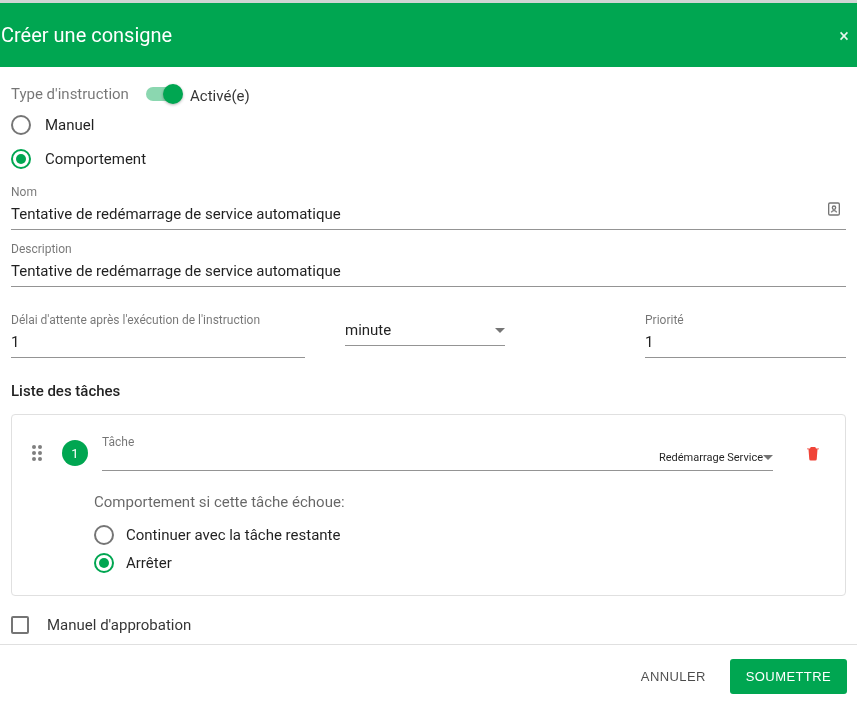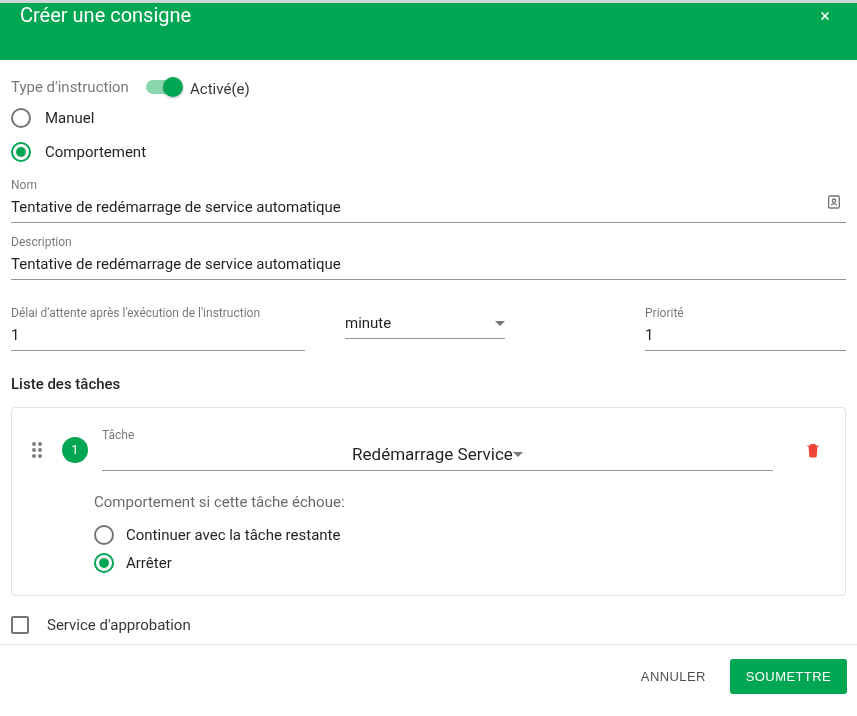--- a/index.html
+++ b/index.html
@@ -11,24 +11,24 @@
     color: rgba(0,0,0,0.87);
     font-size: 14px;
   }
   .topband {
     height: 3px;
     background: #cfd6d4;
   }
   .dialog-header {
     background: #00a651;
     color: #fff;
-    height: 57px;
+    height: 64px;
     display: flex;
-    align-items: flex-start;
-    padding: 0 20px;
+    align-items: center;
+    padding: 0 1px;
     justify-content: space-between;
   }
   .dialog-header h1 {
     font-size: 20px;
     font-weight: 400;
   }
   .close-btn {
     width: 24px; height: 24px;
     display: flex; align-items: center; justify-content: center;
     color: #fff;
@@ -134,23 +134,23 @@
   }
   .drag-handle span { width: 4px; height: 4px; background: rgba(0,0,0,0.5); border-radius: 50%; }
   .task-num {
     width: 26px; height: 26px; border-radius: 50%; background: #00a651;
     color: #fff; display: flex; align-items: center; justify-content: center;
     font-size: 13px; flex-shrink: 0;
   }
   .task-select-wrap { flex: 1; }
   .task-select-wrap .field-label { margin-bottom: 0; }
   .task-select {
-    display: flex; justify-content: center; align-items: center;
+    display: flex; justify-content: flex-end; align-items: center;
     border-bottom: 1px solid rgba(0,0,0,0.42);
-    padding: 2px 0 6px 0; font-size: 17px; cursor: pointer;
+    padding: 2px 0 6px 0; font-size: 11px; cursor: pointer;
   }
   .delete-btn {
     width: 24px; height: 24px; color: #f04438; cursor: pointer;
     display: flex; align-items: center; justify-content: center;
     margin-left: 14px;
   }
   .behavior {
     margin-left: 62px; margin-top: 22px;
   }
   .behavior-label {
@@ -296,21 +296,21 @@
       <label class="radio checked">
         <span class="radio-circle"></span>
         <span>Arrêter</span>
       </label>
     </div>
   </div>
 
 
   <div class="approval-row">
     <span class="checkbox"></span>
-    <span>Service d'approbation</span>
+    <span>Manuel d'approbation</span>
   </div>
 
 </div>
 
 <div class="footer">
   <button class="btn-flat">ANNULER</button>
   <button class="btn-primary">SOUMETTRE</button>
 </div>
 
 </body></html>

